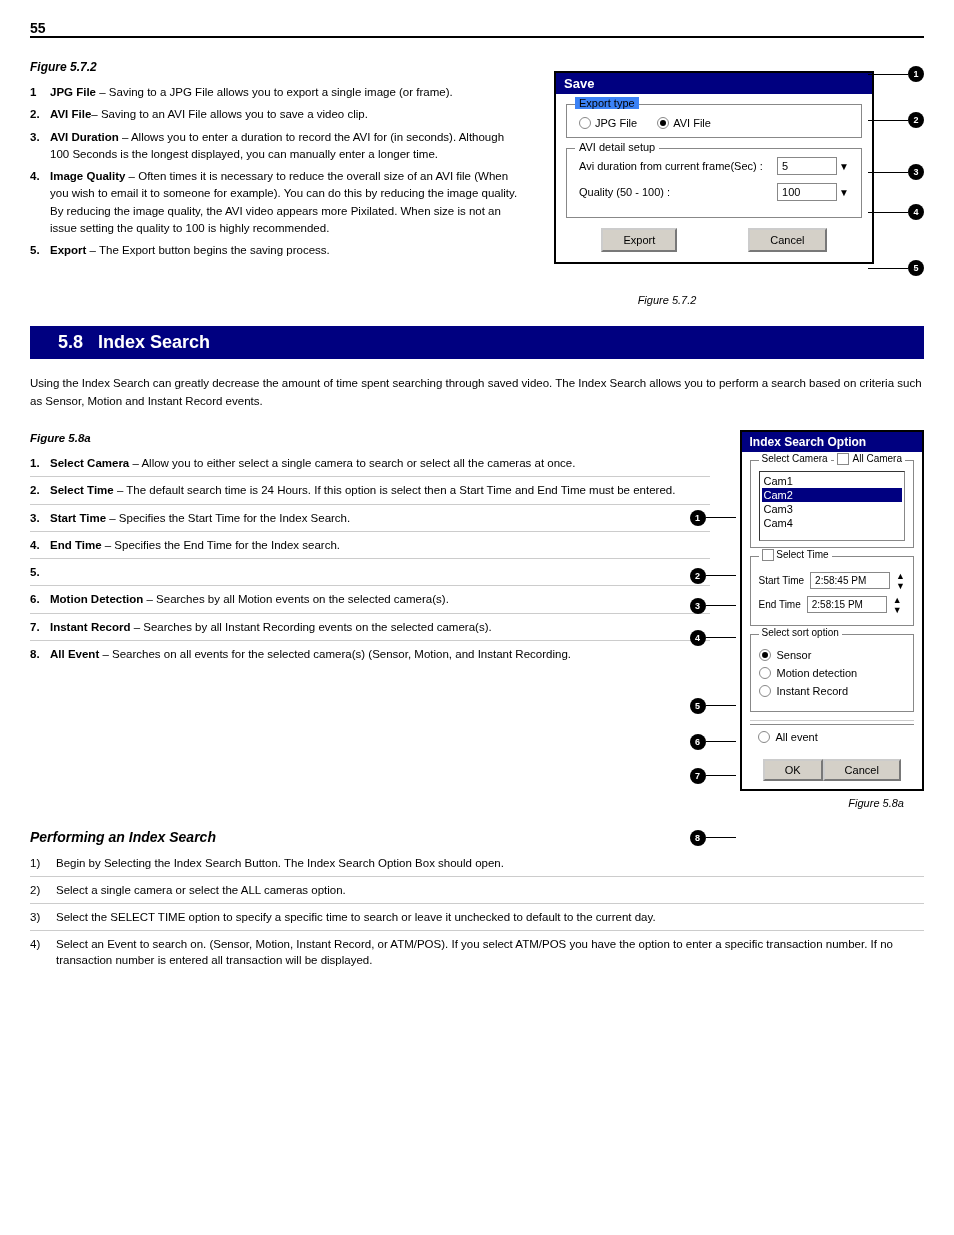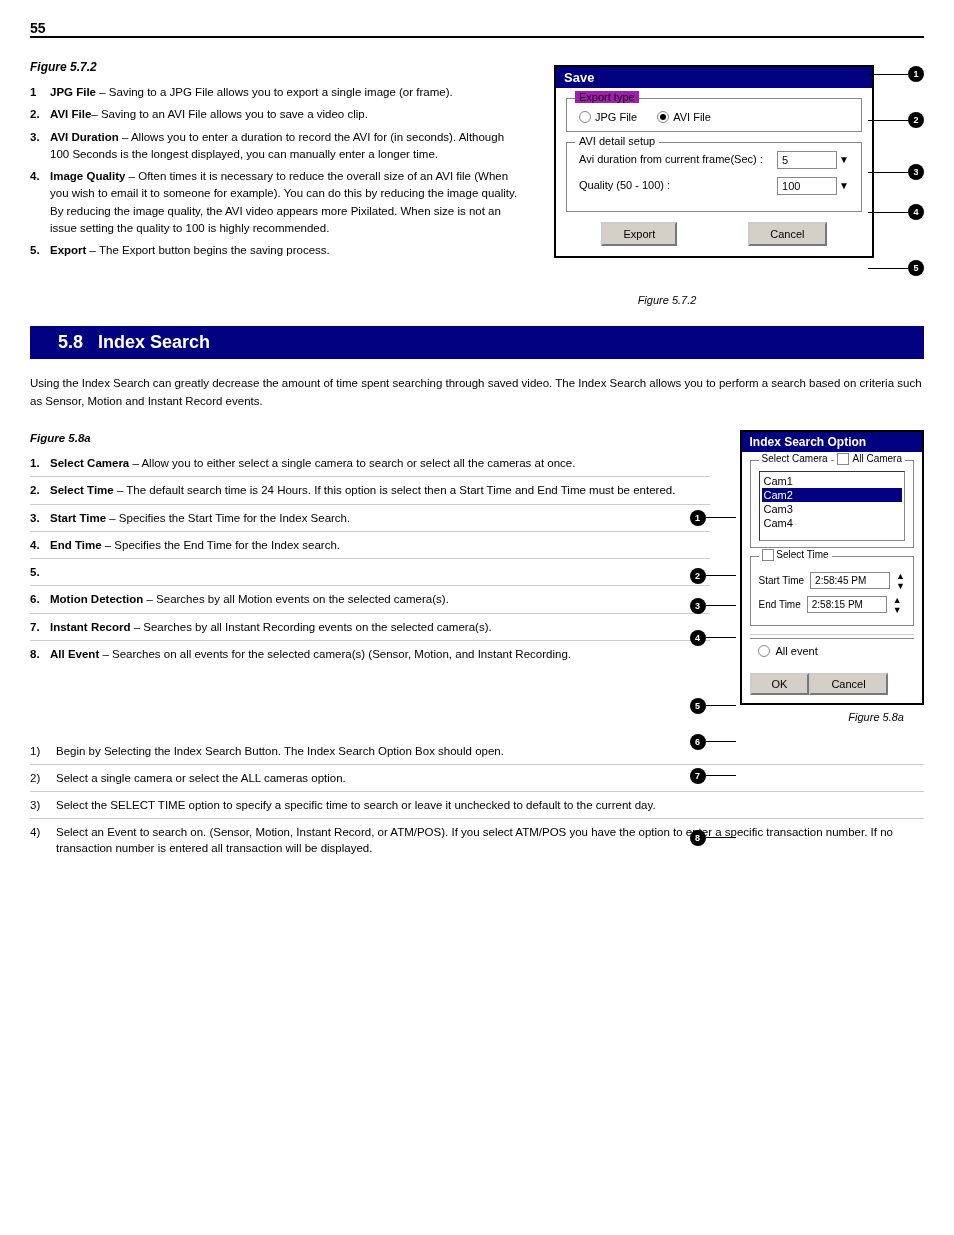--- a/index.html
+++ b/index.html
@@ -59,21 +59,21 @@
     .export-type-group {
       border: 1px solid #888;
       padding: 8px 12px;
       margin-bottom: 10px;
       position: relative;
     }
     .export-type-group .group-label {
       position: absolute;
       top: -8px;
       left: 8px;
-      background: #a21caf;
+      background: #3b82f6;
       padding: 0 4px;
       font-size: 11px;
     }
     .radio-row {
       display: flex;
       gap: 20px;
       align-items: center;
       margin-top: 4px;
     }
     .radio-item {
@@ -261,21 +261,21 @@
       display: flex;
       align-items: center;
       gap: 6px;
       font-size: 11px;
       margin-bottom: 10px;
       padding: 6px 8px;
       border-top: 1px solid #888;
     }
     .index-buttons {
       display: flex;
-      justify-content: flex-start;
+      justify-content: center;
       margin-top: 6px;
     }
     .index-btn {
       border: 2px outset #ccc;
       background: #d4d0c8;
       padding: 3px 20px;
       font-size: 11px;
       cursor: pointer;
     }
     .performing-section {
@@ -372,21 +372,21 @@
         <span class="num">4.</span>
         <span><span class="bold-term">Image Quality</span> – Often times it is necessary to reduce the overall size of an AVI file (When you wish to email it to someone for example). You can do this by reducing the image quality. By reducing the image quality, the AVI video appears more Pixilated. When size is not an issue setting the quality to 100 is highly recommended.</span>
       </li>
       <li>
         <span class="num">5.</span>
         <span><span class="bold-term">Export</span> – The Export button begins the saving process.</span>
       </li>
     </ol>
   </div>
 
-  <div style="position: relative; display: flex; align-items: center; padding-right: 50px;">
+  <div style="position: relative; display: flex; align-items: flex-end; padding-right: 50px;">
     <div class="save-dialog">
       <div class="save-dialog-title">Save</div>
       <div class="save-dialog-body">
         <div class="export-type-group">
           <span class="group-label">Export type</span>
           <div class="radio-row">
             <div class="radio-item">
               <span class="radio-fake"></span>
               <span>JPG File</span>
             </div>
@@ -564,40 +564,58 @@
               <span style="font-size:9px; display:flex; flex-direction:column;">▲<br>▼</span>
             </div>
             <div class="time-row">
               <span>End Time</span>
               <input class="time-input" type="text" value="2:58:15 PM" style="">
               <span style="font-size:9px; display:flex; flex-direction:column;">▲<br>▼</span>
             </div>
           </div>
         </div>
 
+        <div class="sort-group">
+          <span class="group-label">Select sort option</span>
+          <div style="margin-top:6px;">
+            <div class="sort-radio-item">
+              <span class="radio-fake selected"></span>
+              <span>Sensor</span>
+            </div>
+            <div class="sort-radio-item">
+              <span class="radio-fake"></span>
+              <span>Motion detection</span>
+            </div>
+            <div class="sort-radio-item">
+              <span class="radio-fake"></span>
+              <span>Instant Record</span>
+            </div>
+          </div>
+        </div>
 
         <hr class="divider">
 
         <div class="all-event-section">
           <span class="radio-fake"></span>
           <span>All event</span>
         </div>
 
         <div class="index-buttons">
           <button class="index-btn">OK</button>
           <button class="index-btn">Cancel</button>
         </div>
       </div>
     </div>
   </div>
 </div>
 
 <div style="font-style:italic; font-size:11px; text-align:right; margin-right:20px; margin-top:6px; margin-bottom:16px;">Figure 5.8a</div>
 
 <div class="performing-section">
+  <div class="performing-title">Performing an Index Search</div>
   <ul class="performing-list">
     <li>
       <span class="pnum">1)</span>
       <span>Begin by Selecting the Index Search Button. The Index Search Option Box should open.</span>
     </li>
     <li>
       <span class="pnum">2)</span>
       <span>Select a single camera or select the ALL cameras option.</span>
     </li>
     <li>

